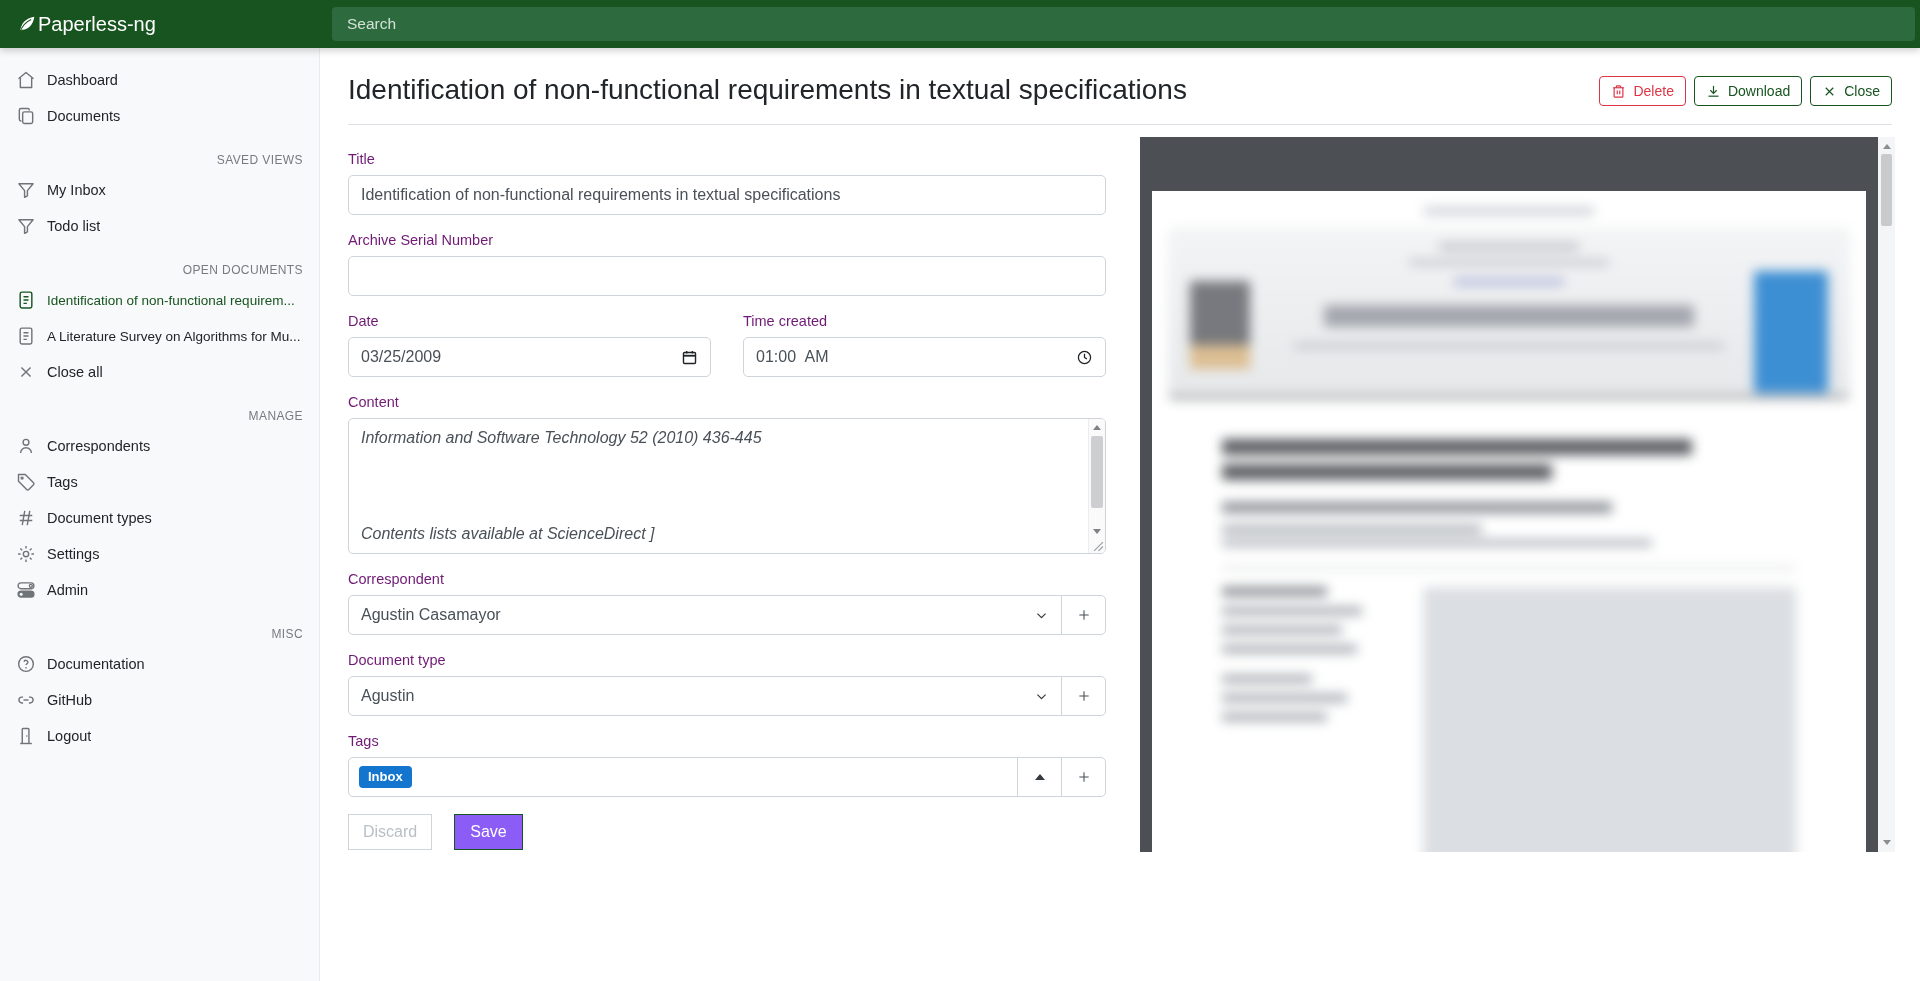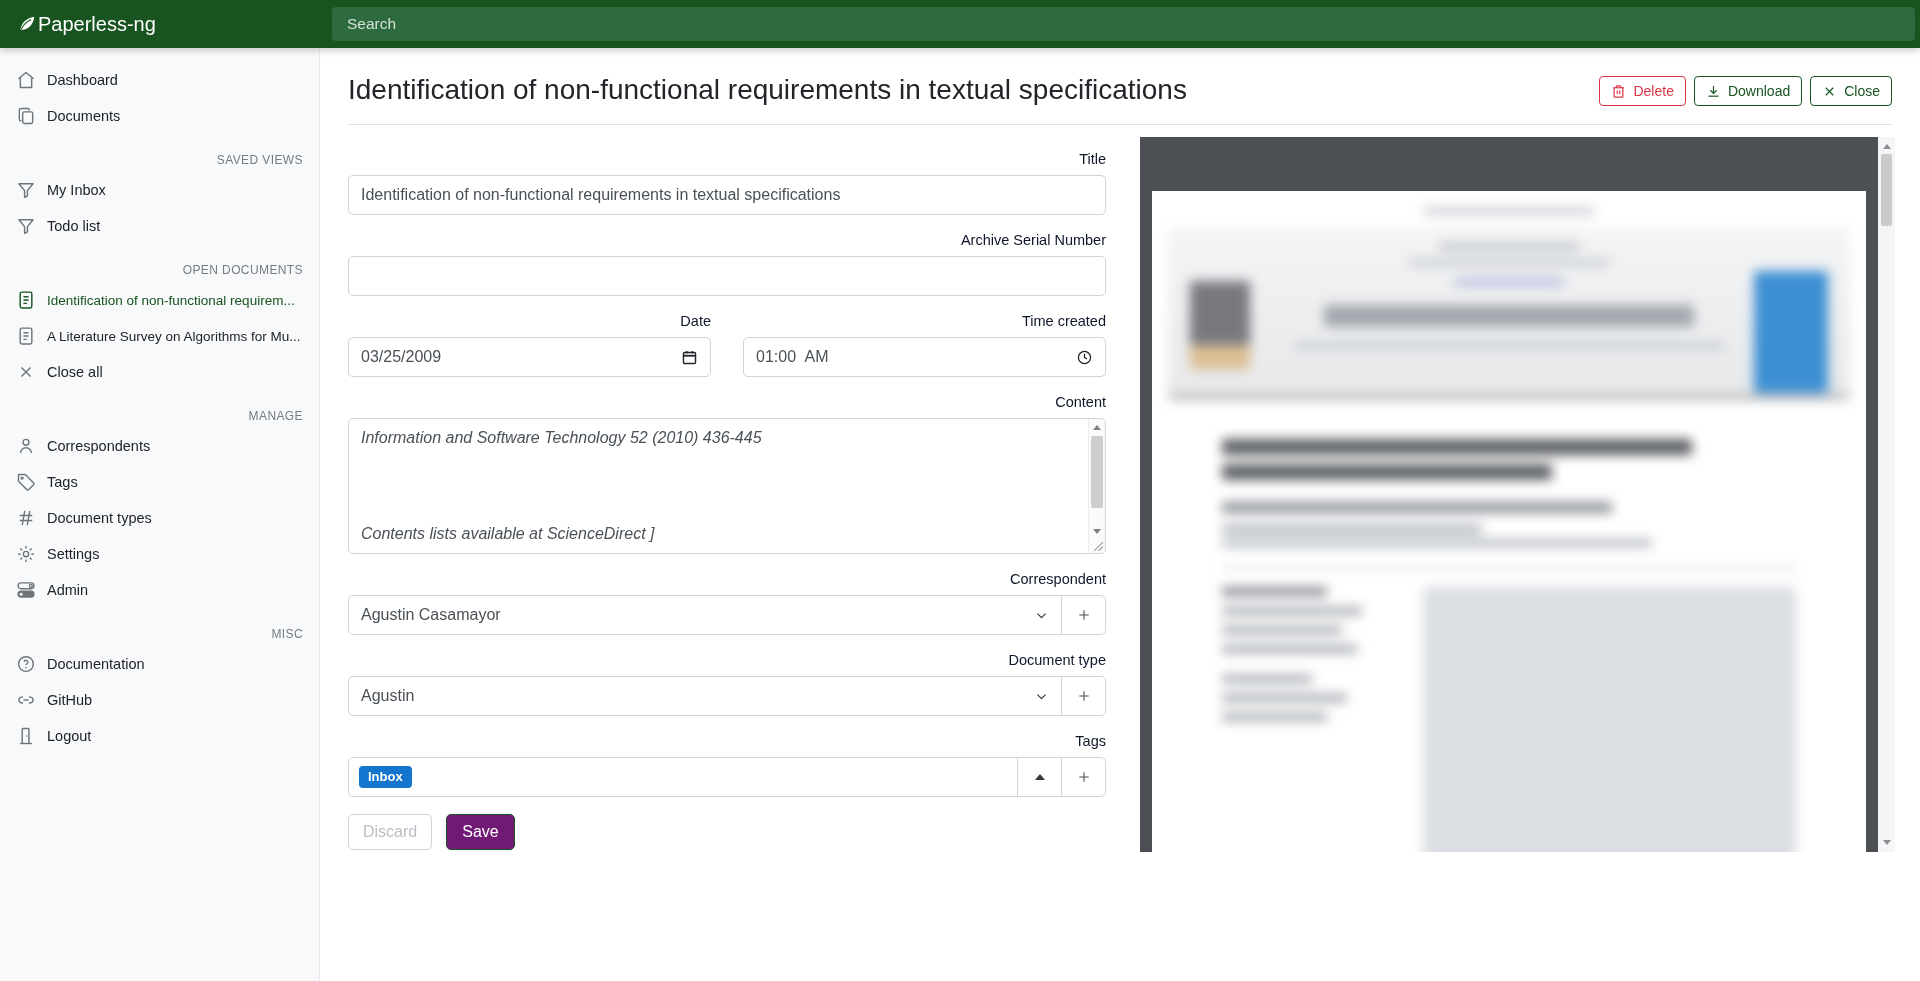--- a/index.html
+++ b/index.html
@@ -42,21 +42,21 @@
   .btn-sm { display:inline-flex; align-items:center; gap:7px; font-size:14px;
     background:#fff; border-radius:4px; padding:6px 11px; cursor:pointer;
     font-family:"Liberation Sans", sans-serif; }
   .btn-sm svg { width:15px; height:15px; }
   .btn-danger-o { color:#dc3545; border:1px solid #dc3545; }
   .btn-green-o  { color:#17541f; border:1px solid #17541f; }
 
   
   .form-col { width:758px; padding-top:26px; }
   .fgroup { margin-bottom:17px; }
-  .flabel { display:block; font-size:14.5px; color:#0f172a; margin-bottom:8px;text-align:right; }
+  .flabel { display:block; font-size:14.5px; color:#701a75; margin-bottom:8px; }
   .control { width:100%; height:40px; border:1px solid #ced4da; border-radius:5px;
     padding:0 12px; font-size:16px; color:#495057; background:#fff;
     font-family:"Liberation Sans", sans-serif; outline:none; }
   .frow { display:flex; gap:32px; }
   .frow .col { flex:1; }
   .picker { display:flex; align-items:center; justify-content:space-between; cursor:text; }
   .picker .ic { width:17px; height:17px; color:#1f2327; display:flex; cursor:pointer; }
   .picker .ic svg { width:17px; height:17px; }
   .time-val { word-spacing:5px; }
 
@@ -88,24 +88,24 @@
   .group-btn svg { width:16px; height:16px; }
   .caret-solid-up { width:0; height:0; border-left:5px solid transparent;
     border-right:5px solid transparent; border-bottom:6px solid #343a40; }
 
   .tags-box { flex:1; display:flex; align-items:center; gap:6px; border:1px solid #ced4da;
     border-radius:5px 0 0 5px; height:40px; padding:0 10px; background:#fff; cursor:text; }
   .badge { background:#1475cf; color:#fff; font-size:13px; font-weight:bold;
     padding:3px 9px; border-radius:4px; line-height:16px; }
 
   .btn-row { margin-top:16px; display:flex; gap:14px; }
-  .btn { font-size:16px; border-radius:5px; padding:8px 14px; cursor:pointer;
+  .btn { font-size:16px; border-radius:0; padding:8px 14px; cursor:pointer;
     font-family:"Liberation Sans", sans-serif; }
   .btn-discard { background:#fff; border:1px solid #ced4da; color:#b9bfc5; }
-  .btn-save { background:#701a75; border:1px solid #17541f; color:#fff; padding:8px 15px; }
+  .btn-save { background:#8b5cf6; border:1px solid #17541f; color:#fff; padding:8px 15px;margin-left:8px; }
 
   
   .preview { position:absolute; left:1140px; top:137px; width:755px; height:715px;
     background:#4c4f53; overflow:hidden; z-index:10; }
   .pv-scroll { position:absolute; right:0; top:0; width:17px; height:100%; background:#f4f5f6; }
   .pv-up, .pv-down { position:absolute; left:0; width:17px; height:15px; display:flex;
     align-items:center; justify-content:center; cursor:pointer; }
   .pv-up { top:2px; } .pv-down { bottom:2px; }
   .pv-tri-up { width:0; height:0; border-left:4px solid transparent; border-right:4px solid transparent;
     border-bottom:5px solid #8a8d90; }

